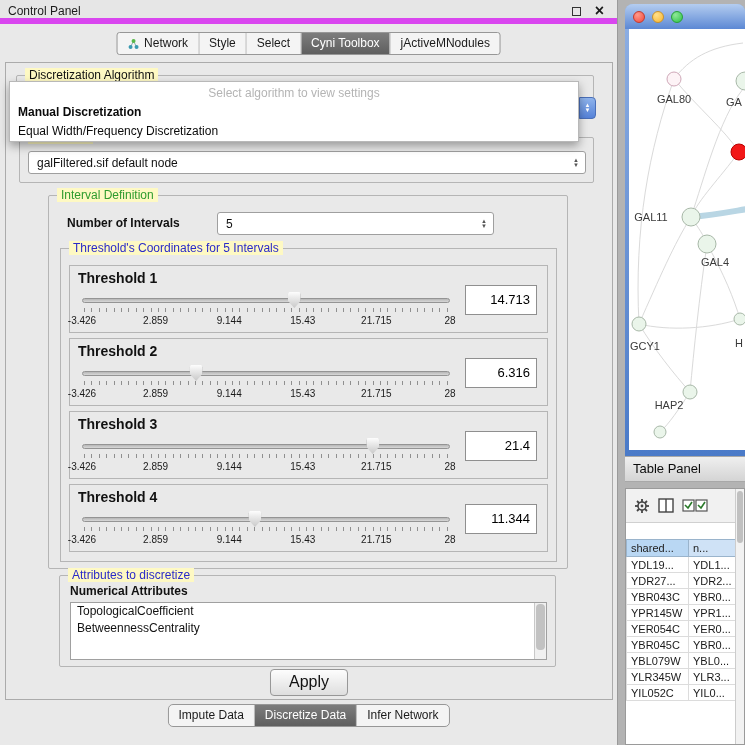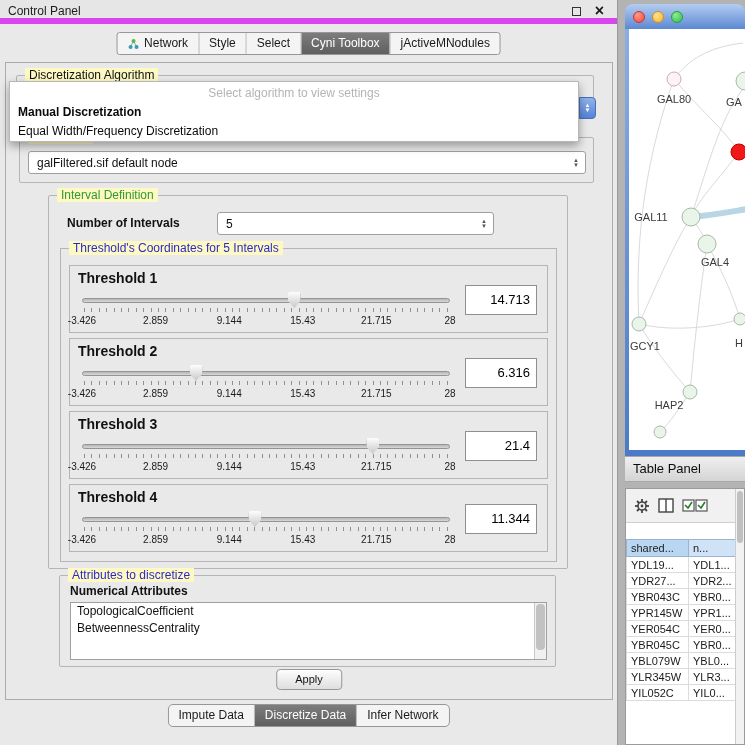--- a/index.html
+++ b/index.html
@@ -76,21 +76,21 @@
   
   .attributes-group { left:53px; top:512px; width:497px; height:92px; }
   .attr-label { position:absolute; left:10px; top:8px; font-size:12px; font-weight:bold; color:#111; }
   .listbox { position:absolute; left:10px; top:26px; width:477px; height:58px; background:#fff;
     border:1px solid #a0a0a0; overflow:hidden; }
   .list-item { font-size:12px; padding:1px 6px 2px; color:#111; white-space:nowrap; }
   .vscroll { position:absolute; right:0; top:0; bottom:0; width:12px; background:#f0f0f0; border-left:1px solid #c8c8c8; }
   .vthumb { position:absolute; top:1px; left:1px; width:9px; height:46px; background:#c2c2c2; border-radius:4px; }
 
   .apply-btn { position:absolute; left:50%; transform:translateX(-50%); top:606px;
-    padding:3px 18px 4px; font-size:11px; color:#111; background:linear-gradient(#fdfdfd,#dedede);
+    padding:3px 18px 4px; font-size:16px; color:#111; background:linear-gradient(#fdfdfd,#dedede);
     border:1px solid #979797; border-radius:4px; }
 
   .bottom-tabbar { position:absolute; top:704px; left:50%; transform:translateX(-50%);
     display:flex; border:1px solid #979797; border-radius:5px; background:#f4f4f4; height:23px; overflow:hidden; }
 
   
   .right-panel { position:absolute; left:625px; top:0; width:120px; height:745px; }
   .mac-window { position:absolute; left:0; top:4px; width:120px; height:452px;
     border-radius:8px 8px 0 0; background:linear-gradient(#8fb0e4,#4a7ac8); padding:25px 0 6px 4px; }
   .mac-titlebar { position:absolute; top:0; left:0; width:100%; height:25px; border-radius:8px 8px 0 0;

